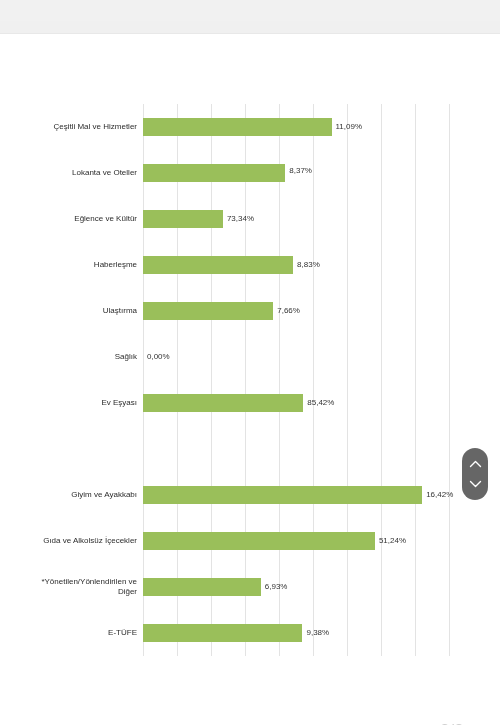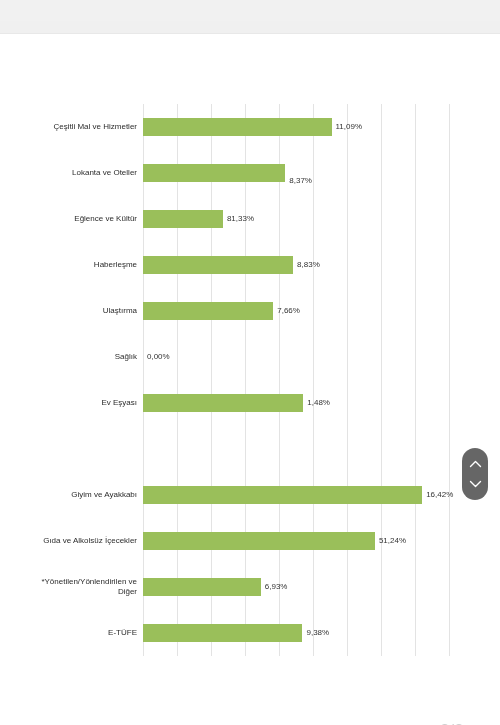--- a/index.html
+++ b/index.html
@@ -170,45 +170,45 @@
           <div class="gridline" style="left: 272px;"></div>
           <div class="gridline" style="left: 306px;"></div>
           <div class="row" style="top: 0px; height: 46px;">
             <div class="cat-label" style="top: 18px;">Çeşitli Mal ve Hizmetler</div>
             <div class="bar" style="top: 14px; width: 188.53px;"></div>
             <div class="bar-value" style="top: 14px; left: 192.53px;">11,09%</div>
           </div>
           <div class="row" style="top: 46px; height: 46px;">
             <div class="cat-label" style="top: 18px;">Lokanta ve Oteller</div>
             <div class="bar" style="top: 14px; width: 142.29px;"></div>
-            <div class="bar-value" style="top: 22px; left: 146.29px;">8,37%</div>
+            <div class="bar-value" style="top: 12px; left: 146.29px;">8,37%</div>
           </div>
           <div class="row" style="top: 92px; height: 46px;">
             <div class="cat-label" style="top: 18px;">Eğlence ve Kültür</div>
             <div class="bar" style="top: 14px; width: 79.9px;"></div>
-            <div class="bar-value" style="top: 14px; left: 83.9px;">81,33%</div>
+            <div class="bar-value" style="top: 14px; left: 83.9px;">73,34%</div>
           </div>
           <div class="row" style="top: 138px; height: 46px;">
             <div class="cat-label" style="top: 18px;">Haberleşme</div>
             <div class="bar" style="top: 14px; width: 150.11px;"></div>
             <div class="bar-value" style="top: 14px; left: 154.11px;">8,83%</div>
           </div>
           <div class="row" style="top: 184px; height: 46px;">
             <div class="cat-label" style="top: 18px;">Ulaştırma</div>
             <div class="bar" style="top: 14px; width: 130.22px;"></div>
             <div class="bar-value" style="top: 14px; left: 134.22px;">7,66%</div>
           </div>
           <div class="row" style="top: 230px; height: 46px; padding-left: 35px;">
             <div class="cat-label" style="top: 18px;">Sağlık</div>
             <div class="bar-value" style="top: 14px; left: 4px; text-align: right;">0,00%</div>
           </div>
           <div class="row" style="top: 276px; height: 46px;">
             <div class="cat-label" style="top: 18px;">Ev Eşyası</div>
             <div class="bar" style="top: 14px; width: 160.31px;"></div>
-            <div class="bar-value" style="top: 14px; left: 164.31px;">1,48%</div>
+            <div class="bar-value" style="top: 14px; left: 164.31px;">85,42%</div>
           </div>
           <div class="row" style="top: 368px; height: 46px;">
             <div class="cat-label" style="top: 18px;">Giyim ve Ayakkabı</div>
             <div class="bar" style="top: 14px; width: 279.14px;"></div>
             <div class="bar-value" style="top: 14px; left: 283.14px;">16,42%</div>
           </div>
           <div class="row" style="top: 414px; height: 46px;">
             <div class="cat-label" style="top: 18px;">Gıda ve Alkolsüz İçecekler</div>
             <div class="bar" style="top: 14px; width: 231.88px;"></div>
             <div class="bar-value" style="top: 14px; left: 235.88px;">51,24%</div>

